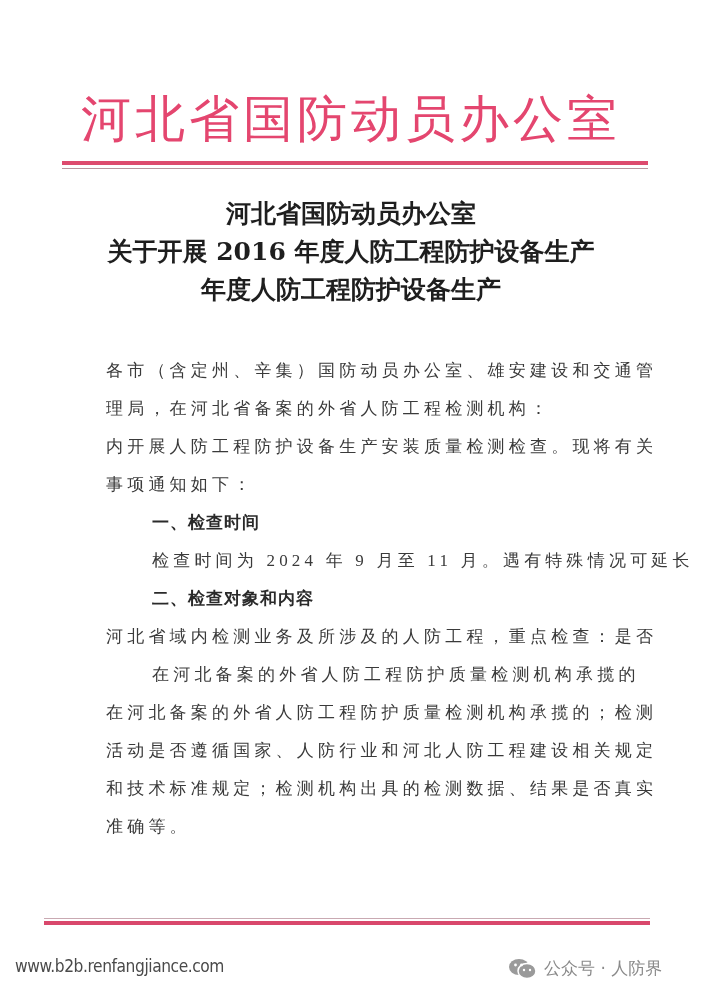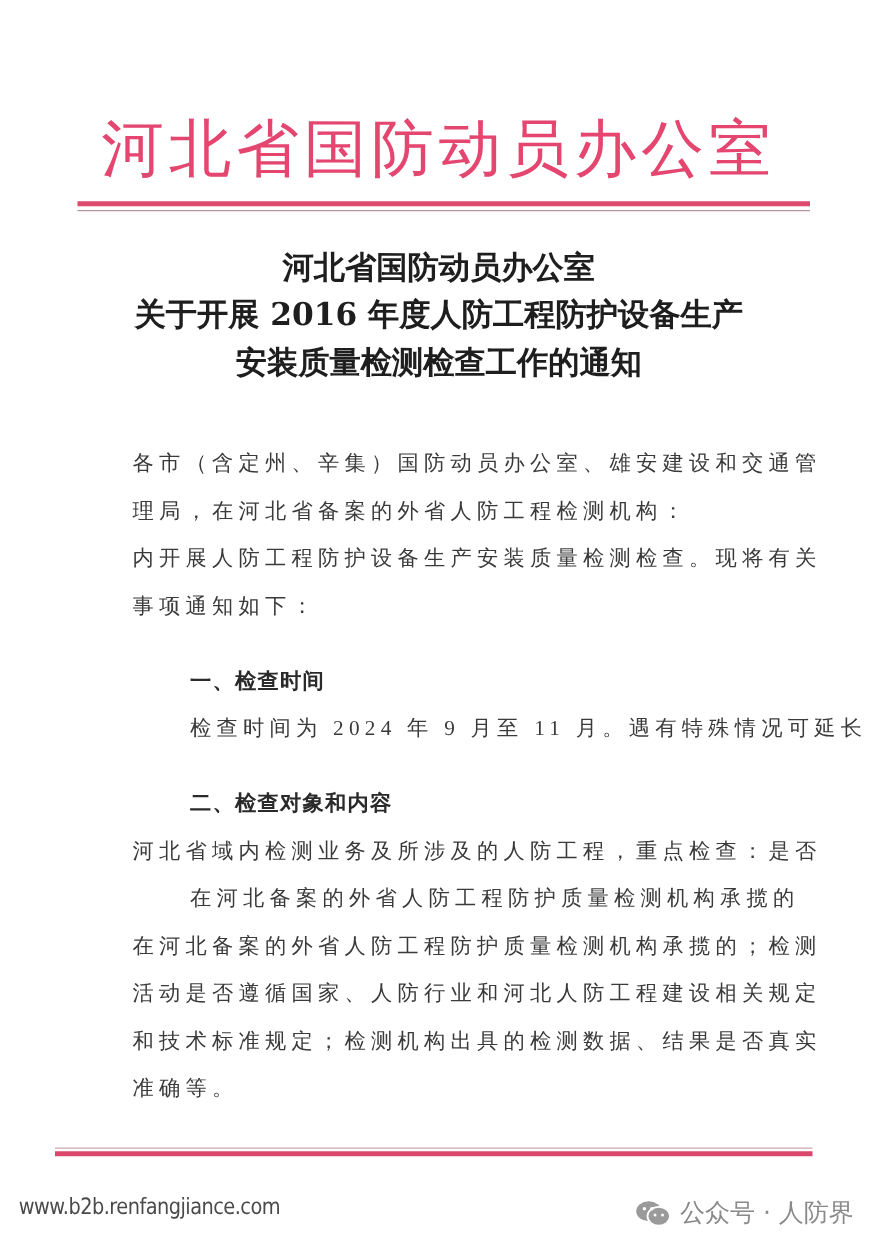--- a/index.html
+++ b/index.html
@@ -68,21 +68,20 @@
       color: #3a3a3a;
       letter-spacing: 4.2px;
     }
     .body .line { white-space: nowrap; height: 38px; }
     .body .indent { padding-left: 46px; }
     .body .heading {
       padding-left: 46px;
       font-weight: bold;
       color: #2a2a2a;
       letter-spacing: 1px;
-      margin-top: 22px;
     }
     .rule-bot-thin {
       position: absolute;
       left: 44px;
       width: 436px;
       top: 918px;
       height: 1px;
       background: #c9a9b2;
     }
     .rule-bot-thick {
@@ -104,21 +103,21 @@
       transform: scaleX(0.86);
       transform-origin: left center;
     }
     .footer-wechat {
       position: absolute;
       left: 508px;
       top: 957px;
       display: flex;
       align-items: center;
       font-family: "DejaVu Sans", "Liberation Sans", sans-serif;
-      font-size: 20px;
+      font-size: 17px;
       color: #8a8a8a;
       justify-content: flex-end;
     }
     .wechat-icon {
       width: 30px;
       height: 22px;
       position: relative;
       margin-right: 6px;
     }
   </style>
@@ -127,21 +126,21 @@
 
 <div>
 
   <div class="letterhead">河北省国防动员办公室</div>
   <div class="rule-top-thick"></div>
   <div class="rule-top-thin"></div>
 
   <div class="doc-title">
     <div>河北省国防动员办公室</div>
     <div>关于开展 2016 年度人防工程防护设备生产</div>
-    <div>安装质量检测检查工作的通知</div>
+    <div>年度人防工程防护设备生产</div>
   </div>
 
   <div class="body">
     <div class="line">各市（含定州、辛集）国防动员办公室、雄安建设和交通管</div>
     <div class="line">理局，在河北省备案的外省人防工程检测机构：</div>
     <div class="line">内开展人防工程防护设备生产安装质量检测检查。现将有关</div>
     <div class="line">事项通知如下：</div>
     <div class="line heading">一、检查时间</div>
     <div class="line indent">检查时间为 2024 年 9 月至 11 月。遇有特殊情况可延长</div>
     <div class="line heading">二、检查对象和内容</div>

